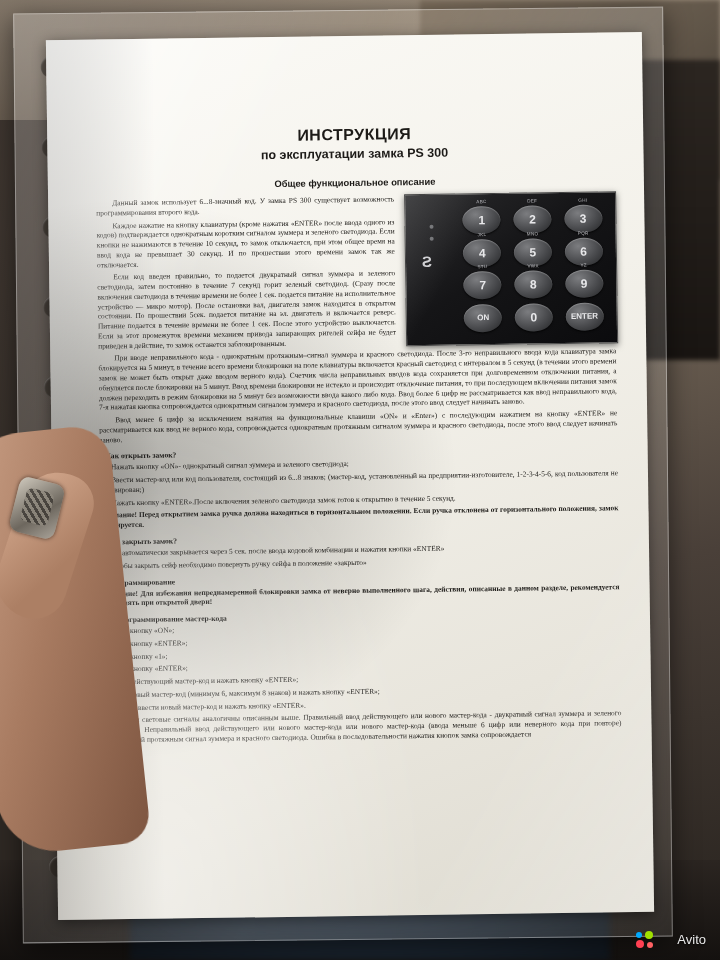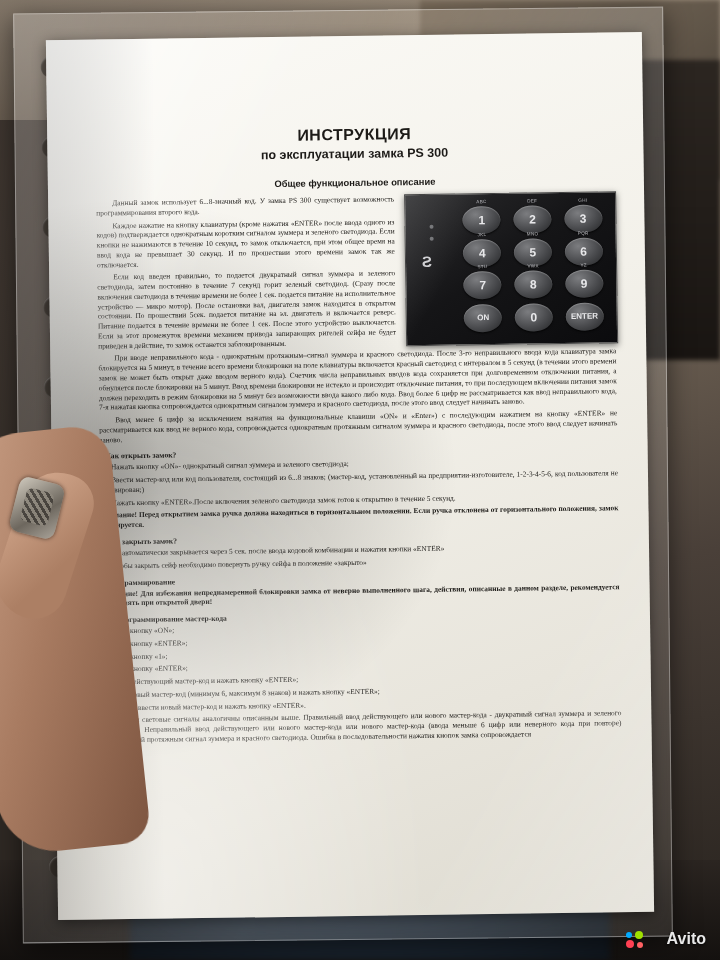--- a/index.html
+++ b/index.html
@@ -170,21 +170,21 @@
   .leddot.b{top:42px;}
   .kp-glare{
     position:absolute;inset:0;
     background:linear-gradient(120deg,rgba(255,255,255,.12) 0%,rgba(255,255,255,0) 30%);
     pointer-events:none;
   }
   
   .avito{
     position:absolute;right:14px;bottom:12px;
     display:flex;align-items:center;gap:24px;
-    color:#e9e9e9;font-size:16px;font-weight:bold;
+    color:#e9e9e9;font-size:13px;font-weight:normal;
     text-shadow:0 1px 3px rgba(0,0,0,.8);
   }
   .avito .dots{
     position:relative;width:17px;height:17px;
   }
   .avito .dots i{position:absolute;border-radius:50%;display:block;}
   .avito .d1{left:0;top:1px;width:6px;height:6px;background:#0af;}
   .avito .d2{left:9px;top:0;width:8px;height:8px;background:#a0e000;}
   .avito .d3{left:0;top:9px;width:8px;height:8px;background:#ff4053;}
   .avito .d4{left:11px;top:11px;width:6px;height:6px;background:#ff6163;}

